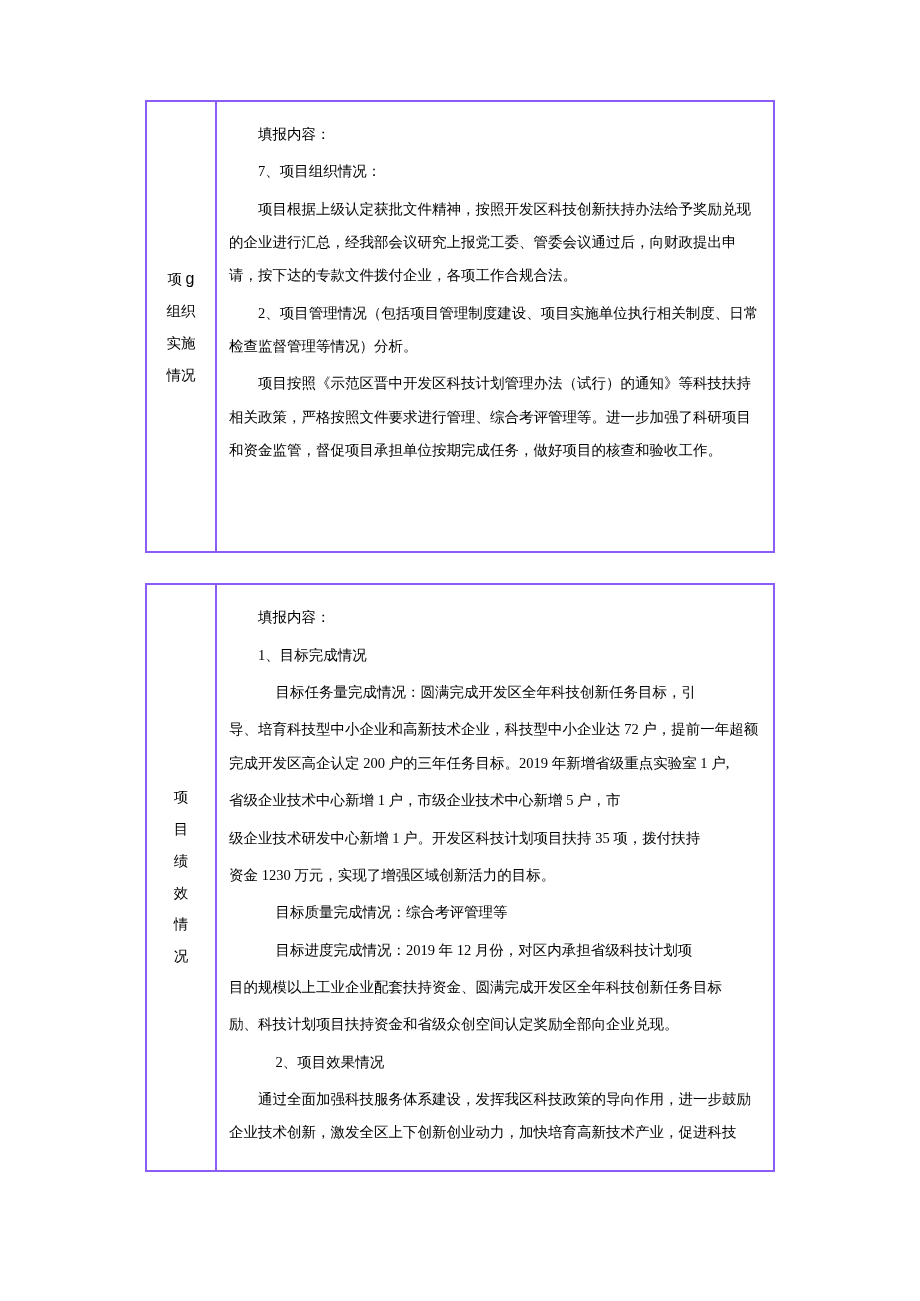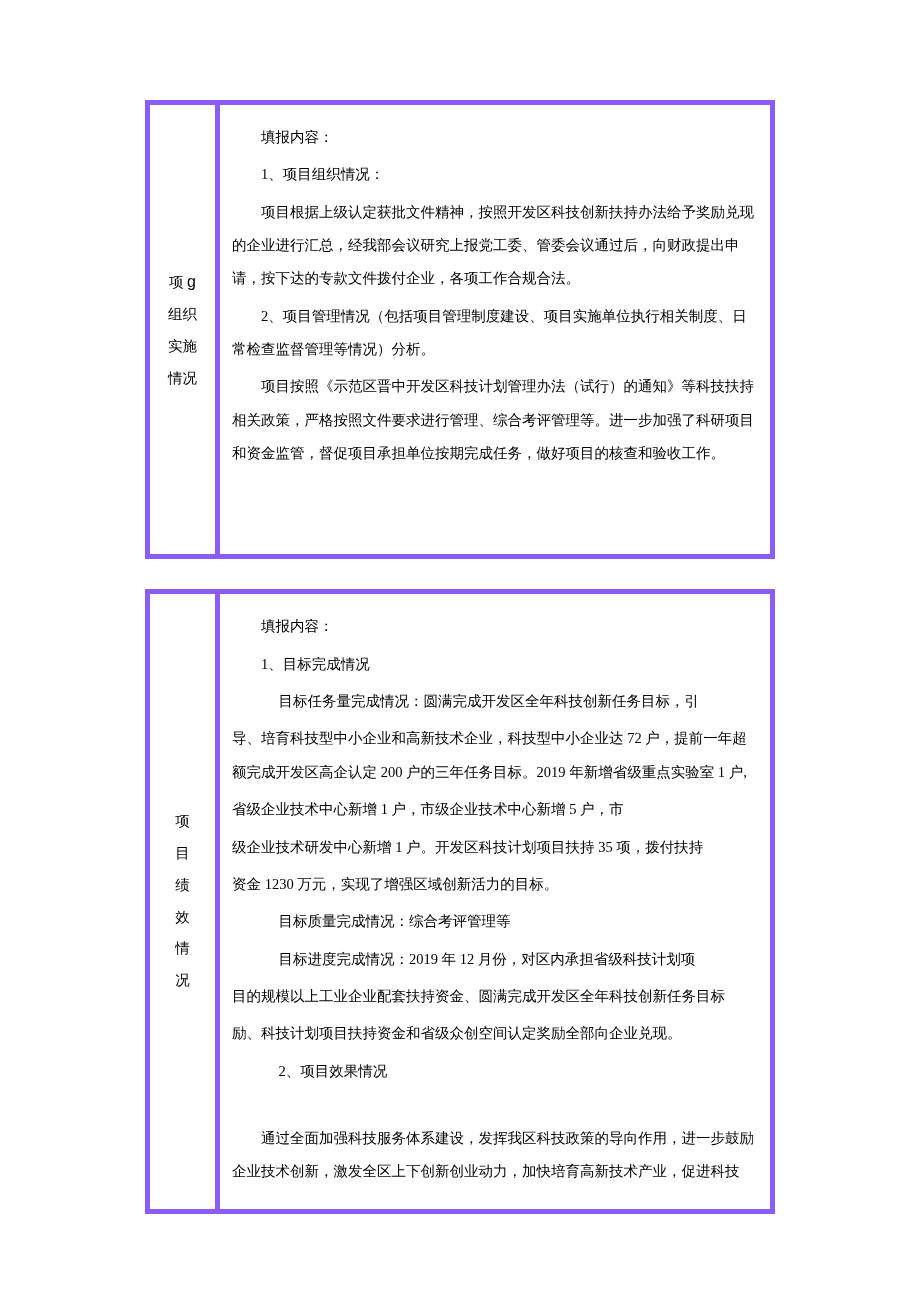--- a/index.html
+++ b/index.html
@@ -12,21 +12,21 @@
       font-size: 14.5px;
       line-height: 1.8;
     }
     .section-table {
       border: 1px solid #000;
       border-collapse: collapse;
       width: 100%;
       margin-bottom: 30px;
     }
     .section-table td {
-      border: 5px solid #8b5cf6;
+      border: 2px solid #8b5cf6;
       vertical-align: middle;
     }
     .row-label {
       width: 70px;
       text-align: center;
       padding: 27px 5px;
       line-height: 2.2;
     }
     .row-label .vchar {
       display: block;
@@ -64,21 +64,21 @@
   <tbody>
       <tr>
     <td class="row-label">
       <span class="vchar"><span>项</span> <span class="mixed-g">g</span></span>
       <span class="vchar">组织</span>
       <span class="vchar">实施</span>
       <span class="vchar">情况</span>
     </td>
     <td class="row-content tall-pad-bottom">
       <p class="p-indent">填报内容：</p>
-      <p class="p-indent">1、项目组织情况：</p>
+      <p class="p-indent">7、项目组织情况：</p>
       <p class="p-indent">项目根据上级认定获批文件精神，按照开发区科技创新扶持办法给予奖励兑现的企业进行汇总，经我部会议研究上报党工委、管委会议通过后，向财政提出申请，按下达的专款文件拨付企业，各项工作合规合法。</p>
       <p class="p-indent">2、项目管理情况（包括项目管理制度建设、项目实施单位执行相关制度、日常检查监督管理等情况）分析。</p>
       <p class="p-indent">项目按照《示范区晋中开发区科技计划管理办法（试行）的通知》等科技扶持相关政策，严格按照文件要求进行管理、综合考评管理等。进一步加强了科研项目和资金监管，督促项目承担单位按期完成任务，做好项目的核查和验收工作。</p>
     </td>
   </tr>
 </tbody>
   </table>
 
 <table class="section-table">
   <tbody>
@@ -97,17 +97,17 @@
       <p class="p-sub-indent">目标任务量完成情况：圆满完成开发区全年科技创新任务目标，引</p>
       <p class="p-noindent">导、培育科技型中小企业和高新技术企业，科技型中小企业达 72 户，提前一年超额完成开发区高企认定 200 户的三年任务目标。2019 年新增省级重点实验室 1 户,</p>
       <p class="p-noindent">省级企业技术中心新增 1 户，市级企业技术中心新增 5 户，市</p>
       <p class="p-noindent">级企业技术研发中心新增 1 户。开发区科技计划项目扶持 35 项，拨付扶持</p>
       <p class="p-noindent">资金 1230 万元，实现了增强区域创新活力的目标。</p>
       <p class="p-sub-indent">目标质量完成情况：综合考评管理等</p>
       <p class="p-sub-indent">目标进度完成情况：2019 年 12 月份，对区内承担省级科技计划项</p>
       <p class="p-noindent">目的规模以上工业企业配套扶持资金、圆满完成开发区全年科技创新任务目标</p>
       <p class="p-noindent">励、科技计划项目扶持资金和省级众创空间认定奖励全部向企业兑现。</p>
       <p class="p-sub-indent">2、项目效果情况</p>
-      <p class="p-indent" style="margin-top:34px;">通过全面加强科技服务体系建设，发挥我区科技政策的导向作用，进一步鼓励企业技术创新，激发全区上下创新创业动力，加快培育高新技术产业，促进科技</p>
+      <p class="p-indent" style="margin-top:4px;">通过全面加强科技服务体系建设，发挥我区科技政策的导向作用，进一步鼓励企业技术创新，激发全区上下创新创业动力，加快培育高新技术产业，促进科技</p>
     </td>
   </tr>
 </tbody>
   </table>
 
 </body></html>

